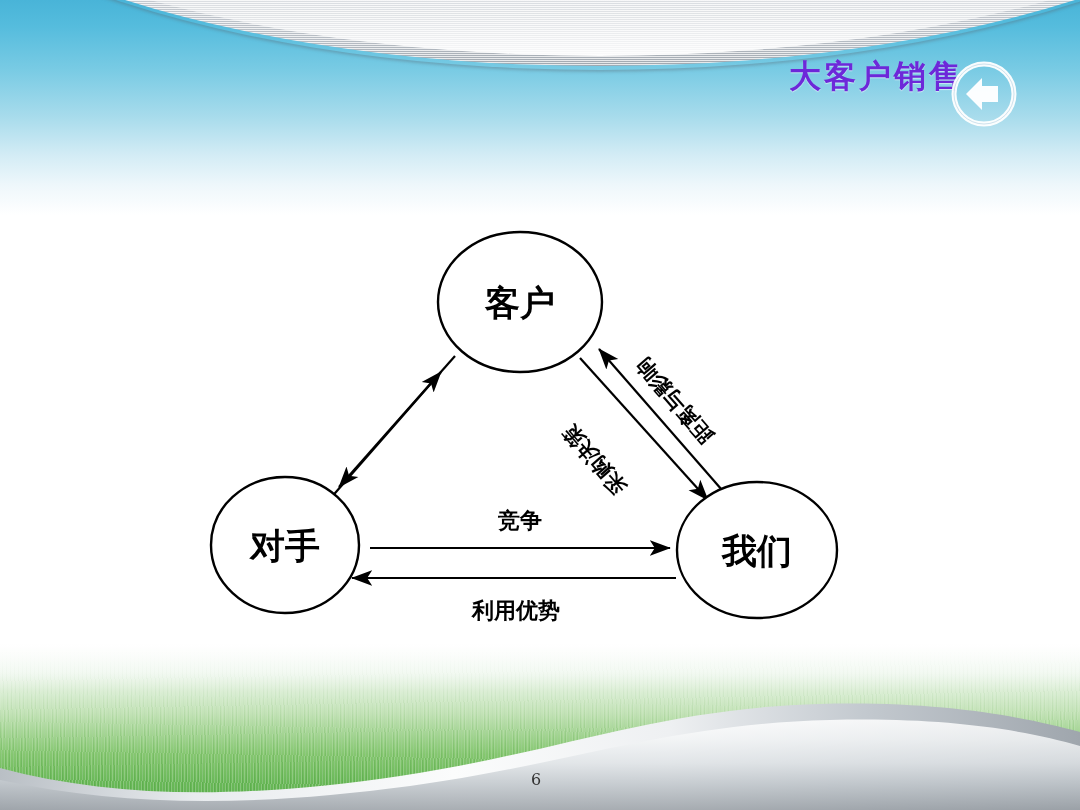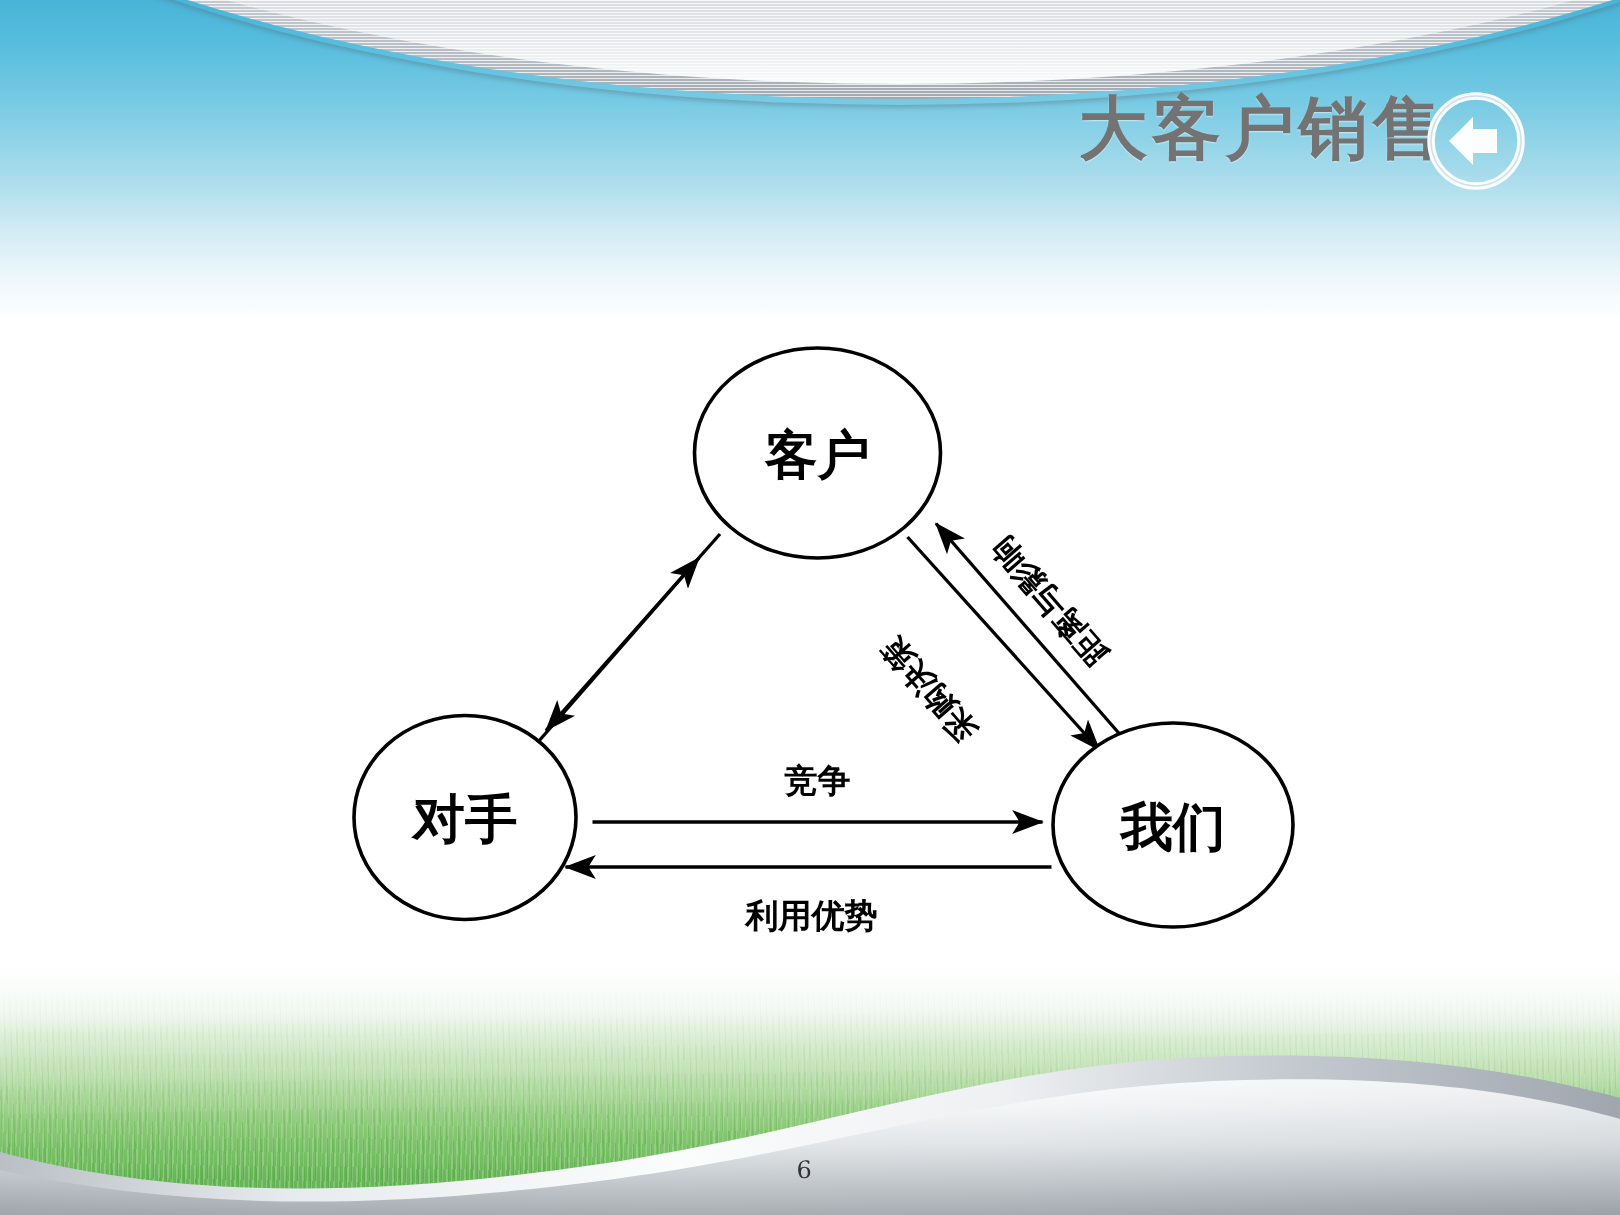--- a/index.html
+++ b/index.html
@@ -70,37 +70,37 @@
   }
 
   
   .wave-wrap { position:absolute; left:0; bottom:0; width:1080px; height:130px; }
   .wave-wrap svg { display:block; width:1080px; height:130px; }
 
   
   .title {
     position:absolute; right:116px; top:55px;
     font-family:"DejaVu Serif","Liberation Serif",serif;
-    font-size:46px; font-weight:700; color:#737373;
+    font-size:32px; font-weight:700; color:#6d28d9;
     letter-spacing:3px; white-space:nowrap;
     text-shadow:0 1px 1px rgba(255,255,255,0.55);
   }
   .subtitle {
     position:absolute; right:120px; top:134px;
     font-family:"DejaVu Serif","Liberation Serif",serif;
     font-size:26px; font-weight:700; color:#16325c;
     letter-spacing:1px; white-space:nowrap;
   }
 
   
   .backbtn { position:absolute; left:950px; top:60px; width:68px; height:68px; cursor:pointer; }
   .backbtn svg { display:block; }
 
   
-  #diagram { position:absolute; left:0; top:0; width:901px; height:810px;padding-left:25px; }
+  #diagram { position:absolute; left:0; top:0; width:901px; height:810px; }
   #diagram svg { display:block; width:1080px; height:810px; }
   .node-label {
     font-family:"DejaVu Sans","Liberation Sans",sans-serif;
     font-size:35px; font-weight:700; fill:#000;
   }
   .edge-label {
     font-family:"DejaVu Sans","Liberation Sans",sans-serif;
     font-size:22px; font-weight:700; fill:#000;
   }
   .edge-label-rot {

